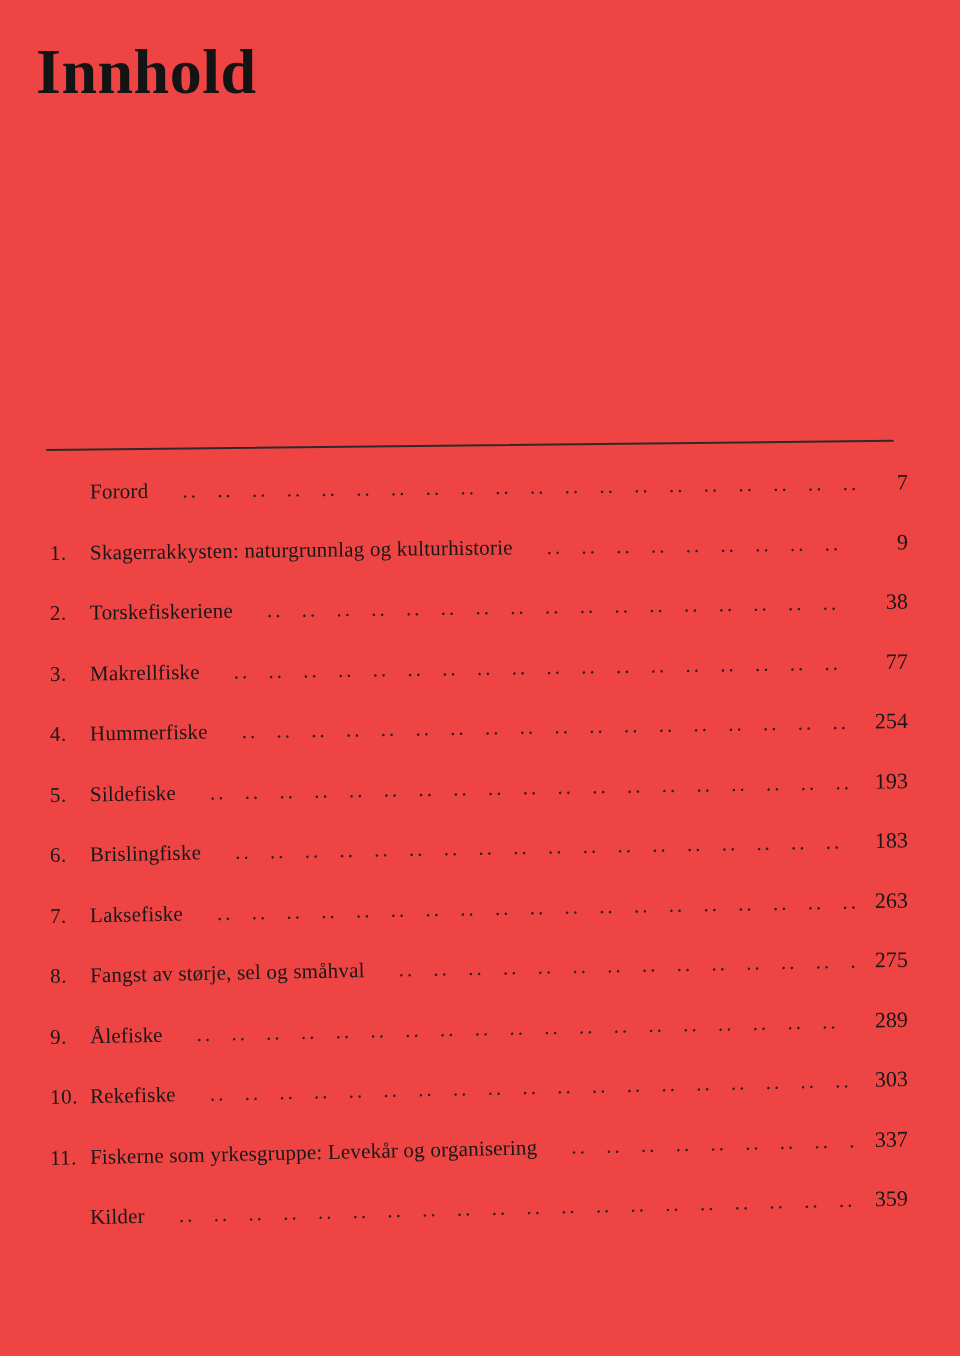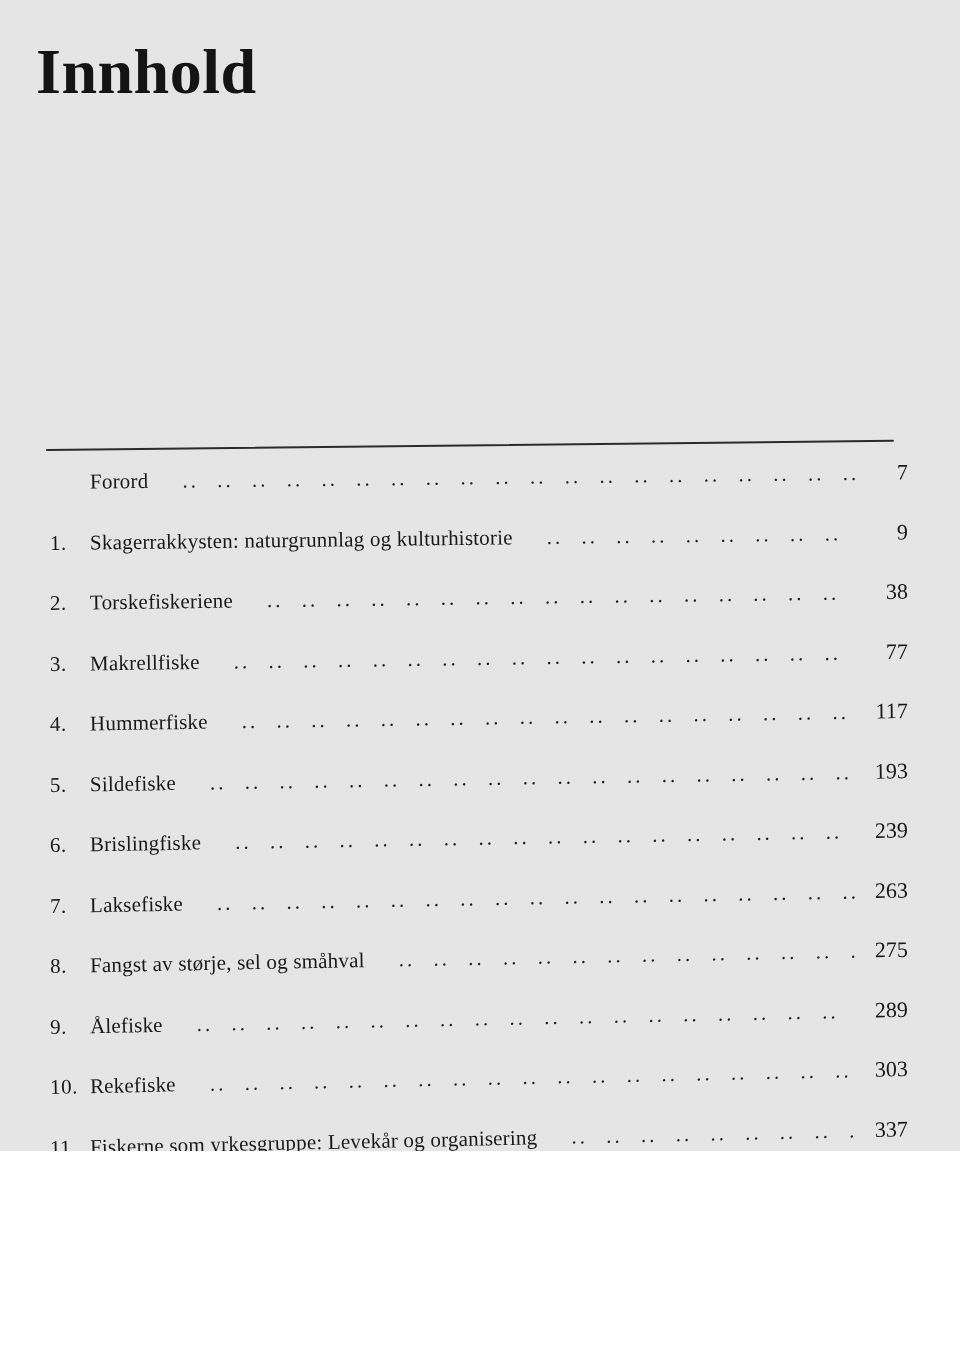--- a/index.html
+++ b/index.html
@@ -3,22 +3,22 @@
 <meta charset="utf-8">
 <style>
   html, body {
     margin: 0;
     padding: 0;
     background: #ffffff;
   }
   .sheet {
     position: relative;
     width: 960px;
-    height: 1151px;
-    background: #e5e5e5;
+    height: 1356px;
+    background: #ef4444;
     overflow: hidden;
     font-family: "Liberation Serif", serif;
     color: #181818;
   }
   .page-title {
     position: absolute;
     left: 36px;
     top: 40px;
     margin: 0;
     font-size: 64px;
@@ -34,21 +34,21 @@
     width: 848px;
     height: 2.4px;
     background: #2b2b2b;
     border-radius: 2px;
     transform: rotate(-0.62deg);
     transform-origin: 0 50%;
   }
   .toc {
     position: absolute;
     left: 50px;
-    top: 471px;
+    top: 481px;
     width: 858px;
   }
   .toc-row {
     display: flex;
     align-items: baseline;
     height: 22px;
     margin-bottom: 38.5px;
     font-size: 21px;
     line-height: 22px;
     transform-origin: 0 50%;
@@ -108,33 +108,33 @@
       <div class="toc-row" style="transform: rotate(-0.815deg);">
     <span class="toc-num">3.</span>
     <span class="toc-title">Makrellfiske</span>
     <span class="toc-leader">.. .. .. .. .. .. .. .. .. .. .. .. .. .. .. .. .. .. .. .. .. .. .. .. .. .. .. .. .. .. .. .. .. .. .. .. .. .. .. ..</span>
     <span class="toc-page">77</span>
   </div>
       <div class="toc-row" style="transform: rotate(-0.87deg);">
     <span class="toc-num">4.</span>
     <span class="toc-title">Hummerfiske</span>
     <span class="toc-leader">.. .. .. .. .. .. .. .. .. .. .. .. .. .. .. .. .. .. .. .. .. .. .. .. .. .. .. .. .. .. .. .. .. .. .. .. .. .. .. ..</span>
-    <span class="toc-page">117</span>
+    <span class="toc-page">254</span>
   </div>
       <div class="toc-row" style="transform: rotate(-0.925deg);">
     <span class="toc-num">5.</span>
     <span class="toc-title">Sildefiske</span>
     <span class="toc-leader">.. .. .. .. .. .. .. .. .. .. .. .. .. .. .. .. .. .. .. .. .. .. .. .. .. .. .. .. .. .. .. .. .. .. .. .. .. .. .. ..</span>
     <span class="toc-page">193</span>
   </div>
       <div class="toc-row" style="transform: rotate(-0.98deg);">
     <span class="toc-num">6.</span>
     <span class="toc-title">Brislingfiske</span>
     <span class="toc-leader">.. .. .. .. .. .. .. .. .. .. .. .. .. .. .. .. .. .. .. .. .. .. .. .. .. .. .. .. .. .. .. .. .. .. .. .. .. .. .. ..</span>
-    <span class="toc-page">239</span>
+    <span class="toc-page">183</span>
   </div>
       <div class="toc-row" style="transform: rotate(-1.035deg);">
     <span class="toc-num">7.</span>
     <span class="toc-title">Laksefiske</span>
     <span class="toc-leader">.. .. .. .. .. .. .. .. .. .. .. .. .. .. .. .. .. .. .. .. .. .. .. .. .. .. .. .. .. .. .. .. .. .. .. .. .. .. .. ..</span>
     <span class="toc-page">263</span>
   </div>
       <div class="toc-row" style="transform: rotate(-1.09deg);">
     <span class="toc-num">8.</span>
     <span class="toc-title">Fangst av størje, sel og småhval</span>

